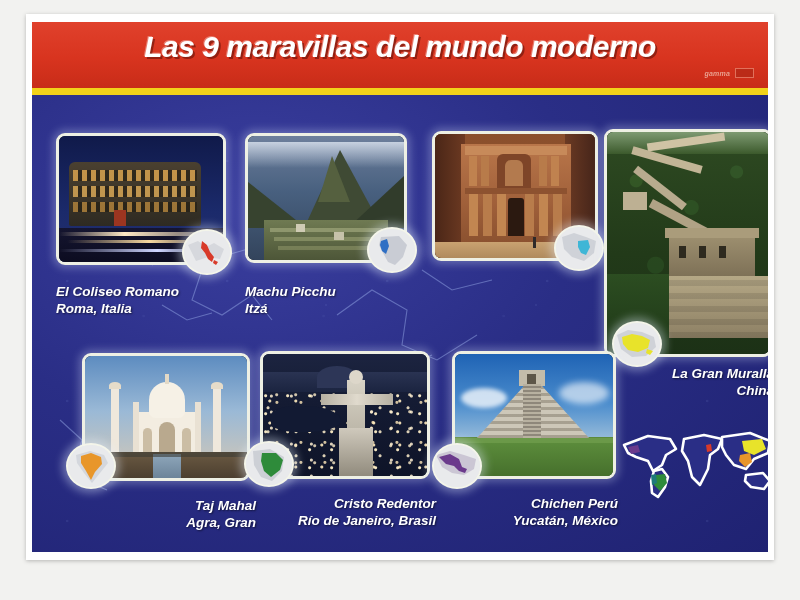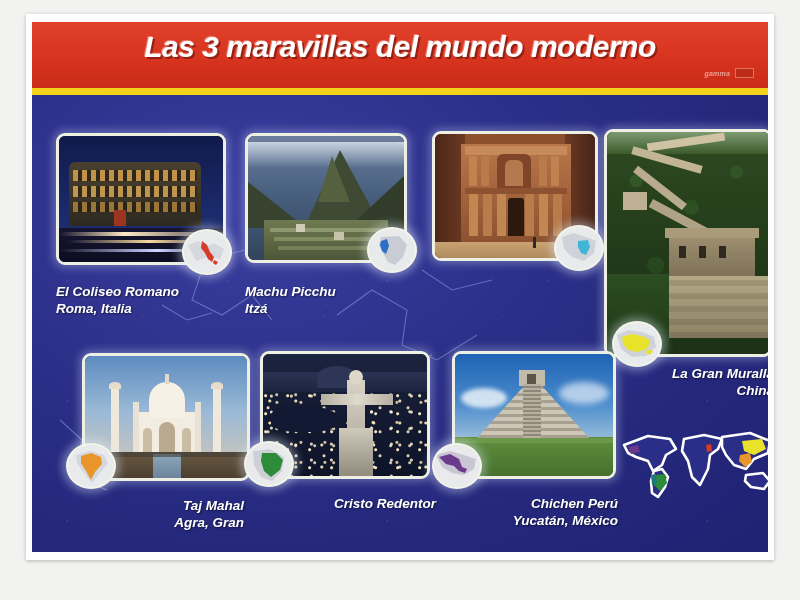--- a/index.html
+++ b/index.html
@@ -107,21 +107,21 @@
   
   .night-sky{background:linear-gradient(180deg,#101a4a 0%,#1b2a6b 60%,#24306f 100%);}
 </style>
 </head>
 <body>
 
 <div id="poster-frame">
   <div id="poster">
 
     <div id="header-band">
-      <div id="header-title">Las 3 maravillas del mundo moderno</div>
+      <div id="header-title">Las 9 maravillas del mundo moderno</div>
       <div id="publisher-logo">
         <span class="mark">gamma</span>
         <span class="chip"></span>
       </div>
     </div>
     <div id="yellow-rule"></div>
 
     <div id="board">
       <div id="board-texture"></div>
 
@@ -310,21 +310,21 @@
         </div>
 
         <div class="badge" style="left:12px;top:90px">
           <svg viewBox="0 0 46 42">
             <rect width="46" height="42" fill="#e9eaec"></rect>
             <path d="M8 10 L22 6 L36 10 L40 18 L32 28 L24 38 L16 28 L9 18 Z" fill="#d4d7dd"></path>
             <path d="M13 11 L23 8 L33 12 L34 19 L27 27 L23 35 L18 26 L13 18 Z" fill="#e8962a"></path>
           </svg>
         </div>
 
-        <div class="caption right" style="left:0;top:144px;width:190px">
+        <div class="caption right" style="left:12px;top:144px;width:190px">
           <div>Taj Mahal</div>
           <div>Agra, Gran</div>
         </div>
       </div>
 
       <div class="item" style="left:208px;top:256px;width:200px;height:190px">
         <div class="photo" style="left:20px;width:164px;height:122px">
           <div style="position:absolute;inset:0;background:linear-gradient(180deg,#1c2440 0%,#141b33 40%,#0e1428 100%);"></div>
 
           <div style="position:absolute;left:0;top:18px;width:164px;height:20px;background:linear-gradient(180deg,#2a3352,#1b2440);"></div>
@@ -350,20 +350,21 @@
         <div class="badge" style="left:4px;top:90px">
           <svg viewBox="0 0 46 42">
             <rect width="46" height="42" fill="#e9eaec"></rect>
             <path d="M7 8 L24 6 L38 14 L36 28 L26 38 L15 34 L8 22 Z" fill="#cdd0d6"></path>
             <path d="M16 10 L30 10 L37 17 L34 27 L25 34 L18 28 L15 18 Z" fill="#2e8b3a"></path>
           </svg>
         </div>
 
         <div class="caption right" style="left:0;top:144px;width:196px">
           <div>Cristo Redentor</div>
+          <div>Río de Janeiro, Brasil</div>
         </div>
       </div>
 
       <div class="item" style="left:392px;top:256px;width:200px;height:190px">
         <div class="photo" style="left:28px;width:158px;height:122px">
           <div style="position:absolute;inset:0;background:linear-gradient(180deg,#1f63b4 0%,#4a8ccd 40%,#93b9d9 68%,#5c8a3c 68%,#49732e 100%);"></div>
           <div style="position:absolute;left:6px;top:34px;width:46px;height:20px;background:rgba(255,255,255,.75);border-radius:50%;filter:blur(2px);"></div>
           <div style="position:absolute;left:104px;top:28px;width:50px;height:22px;background:rgba(255,255,255,.6);border-radius:50%;filter:blur(3px);"></div>
 
           <div style="position:absolute;left:22px;top:22px;width:0;height:0;border-left:56px solid transparent;border-right:56px solid transparent;border-bottom:62px solid #cdc7b8;"></div>

